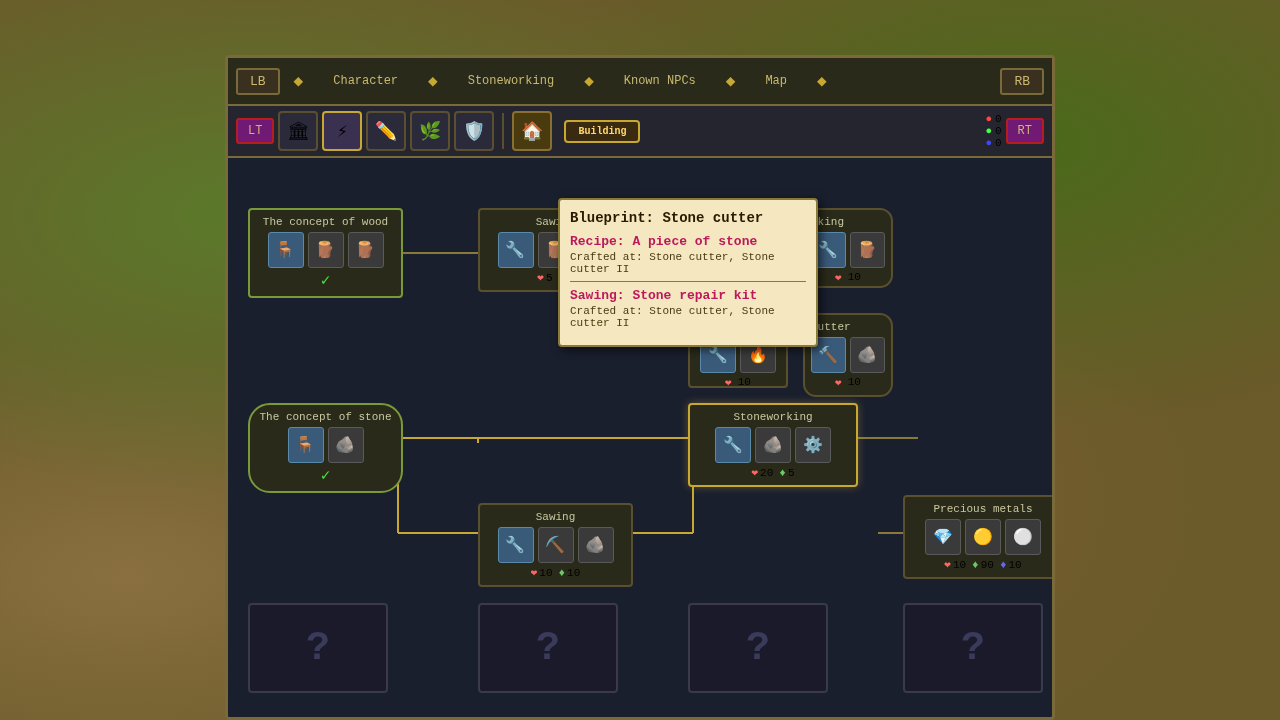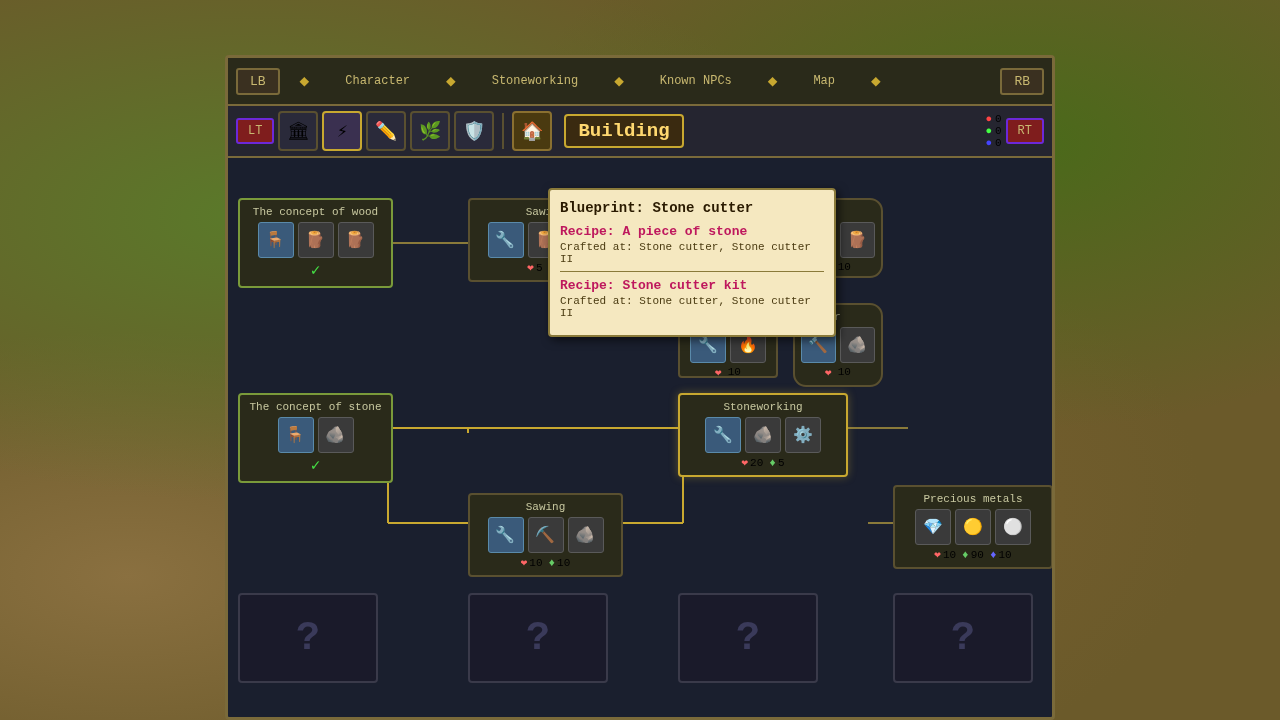--- a/index.html
+++ b/index.html
@@ -37,21 +37,21 @@
     }
 
     
     .nav-bar {
       display: flex;
       align-items: center;
       background: #2a2a1a;
       border-bottom: 2px solid #7a6a3a;
       height: 48px;
       padding: 0 8px;
-      gap: 16px;
+      gap: 10px;
     }
 
     .nav-btn {
       background: #3a3020;
       border: 2px solid #7a6a3a;
       color: #c8b870;
       padding: 4px 12px;
       font-size: 13px;
       cursor: pointer;
       border-radius: 3px;
@@ -76,22 +76,22 @@
       display: flex;
       align-items: center;
       background: #252530;
       border-bottom: 2px solid #7a6a3a;
       height: 52px;
       padding: 4px 8px;
       gap: 4px;
     }
 
     .lt-btn, .rt-btn {
-      background: #7f1d1d;
-      border: 2px solid #6d28d9;
+      background: #701a75;
+      border: 2px solid #b91c1c;
       color: #c8b870;
       padding: 4px 10px;
       font-size: 12px;
       cursor: pointer;
       border-radius: 3px;
       font-family: inherit;
     }
 
     .tab-icon {
       width: 40px;
@@ -110,21 +110,21 @@
       border-color: #c8a830;
       background: #3a3050;
     }
 
     .tab-icon-building {
       background: #3a2a10;
       border: 2px solid #c8a830;
       border-radius: 4px;
       padding: 4px 12px;
       color: #ffd870;
-      font-size: 19px;
+      font-size: 10px;
       font-weight: bold;
       cursor: pointer;
       margin-left: 8px;
     }
 
     .spacer { flex: 1; }
 
     .res-display {
       display: flex;
       flex-direction: column;
@@ -134,20 +134,21 @@
     .res-row { display: flex; align-items: center; gap: 3px; }
     .res-dot-red { color: #ff4444; }
     .res-dot-green { color: #44ff44; }
     .res-dot-blue { color: #4444ff; }
 
     
     .content-area {
       display: flex;
       position: relative;
       height: calc(100% - 100px);
+      padding: 10px;
       gap: 10px;
       overflow: hidden;
     }
 
     
     .tech-tree {
       position: relative;
       width: 100%;
       height: 100%;
     }
@@ -234,21 +235,21 @@
       width: 100%;
       height: 100%;
       pointer-events: none;
     }
 
     
     .blueprint-popup {
       position: absolute;
       top: 30px;
       left: 320px;
-      width: 288px;
+      width: 260px;
       background: #f5e8c0;
       border: 2px solid #8a7a3a;
       border-radius: 4px;
       padding: 10px;
       z-index: 100;
       box-shadow: 3px 3px 10px rgba(0,0,0,0.6);
     }
 
     .popup-title {
       font-size: 14px;
@@ -422,21 +423,21 @@
         <div style="display:flex; gap:4px; margin-top:4px; justify-content:center;">
           <div class="tech-icon">🔧</div>
           <div class="tech-icon gray">🪵</div>
         </div>
         <div class="tech-cost">
           <span class="cost-red">❤</span>
           <span>10</span>
         </div>
       </div>
 
-      <div class="tech-node unlocked" style="left:10px; top:235px; width:155px;">
+      <div class="tech-node unlocked" style="left:10px; top:235px; width:155px;border-radius:22px;">
         <div class="tech-node-title">The concept of stone</div>
         <div class="tech-node-icons">
           <div class="tech-icon">🪑</div>
           <div class="tech-icon gray">🪨</div>
         </div>
         <div class="tech-check">✓</div>
       </div>
 
       <div class="tech-node highlighted" style="left:450px; top:235px; width:170px;">
         <div class="tech-node-title">Stoneworking</div>
@@ -537,20 +538,20 @@
       </div>
 
       <div class="blueprint-popup">
         <div class="popup-title">Blueprint: Stone cutter</div>
         <div class="popup-recipe">
           <div class="recipe-title">Recipe: A piece of stone</div>
           <div class="recipe-desc">Crafted at: Stone cutter, Stone cutter II</div>
         </div>
         <hr class="popup-divider">
         <div class="popup-recipe">
-          <div class="recipe-title">Recipe: Stone cutter kit</div>
+          <div class="recipe-title">Sawing: Stone repair kit</div>
           <div class="recipe-desc">Crafted at: Stone cutter, Stone cutter II</div>
         </div>
       </div>
 
     </div>
   </div>
 </div>
 
 </body></html>

